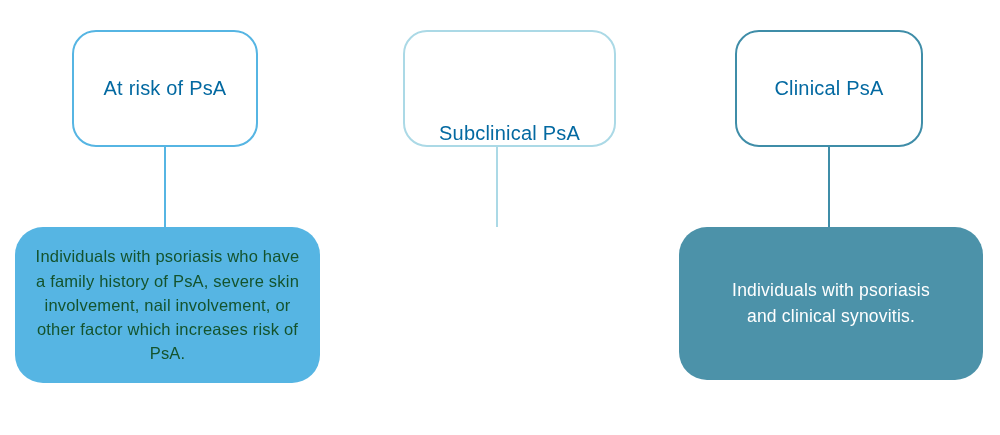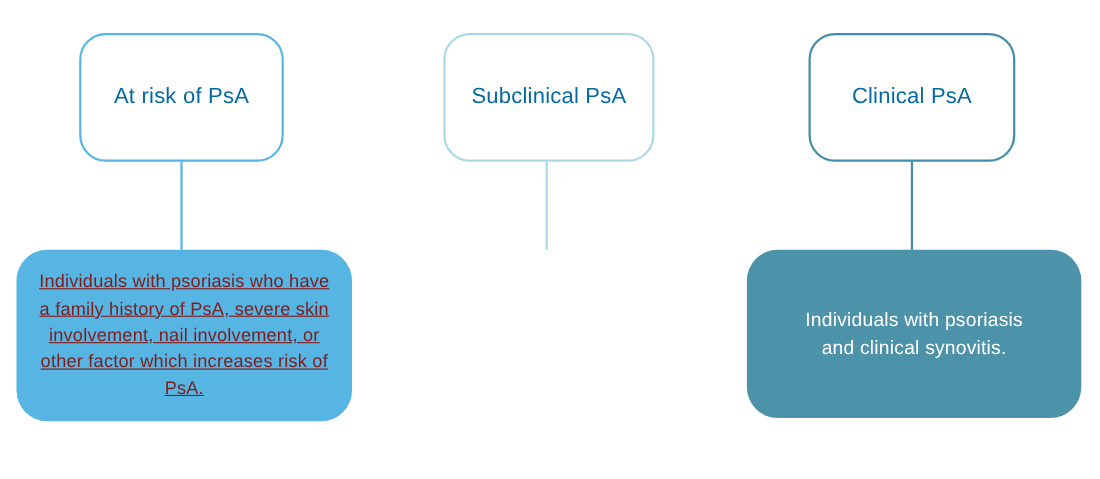--- a/index.html
+++ b/index.html
@@ -48,24 +48,24 @@
   .body-text {
     font-size: 16.5px;
     line-height: 1.47;
     letter-spacing: 0.2px;
   }
 
   
   .hbox-1 { left: 72px;  width: 186px; border: 2px solid #56b5e3; }
   .conn-1 { left: 164px; background: #56b5e3; }
   .bbox-1 { left: 15px;  width: 305px; height: 156px; background: #56b5e3; }
-  .bbox-1 .body-text { color: #7f1d1d; padding: 0 16px; text-decoration: underline; }
+  .bbox-1 .body-text { color: #14532d; padding: 0 16px; }
 
   
-  .hbox-2 { left: 403px; width: 192px; border: 2px solid #abd9e6; }
+  .hbox-2 { left: 403px; width: 213px; border: 2px solid #abd9e6; align-items: flex-end; }
   .conn-2 { left: 496px; background: #abd9e6; }
   .bbox-2 { left: 347px; width: 301px; height: 153px; background: #aedce9; }
   .bbox-2 .body-text { color: #3e4a56; padding: 0 26px; }
 
   
   .hbox-3 { left: 735px; width: 188px; border: 2px solid #3f8da8; }
   .conn-3 { left: 828px; background: #3f8da8; }
   .bbox-3 { left: 679px; width: 304px; height: 153px; background: #4c92a9; }
   .bbox-3 .body-text { color: #ffffff; padding: 0 40px; font-size: 17.5px; }
 </style>

